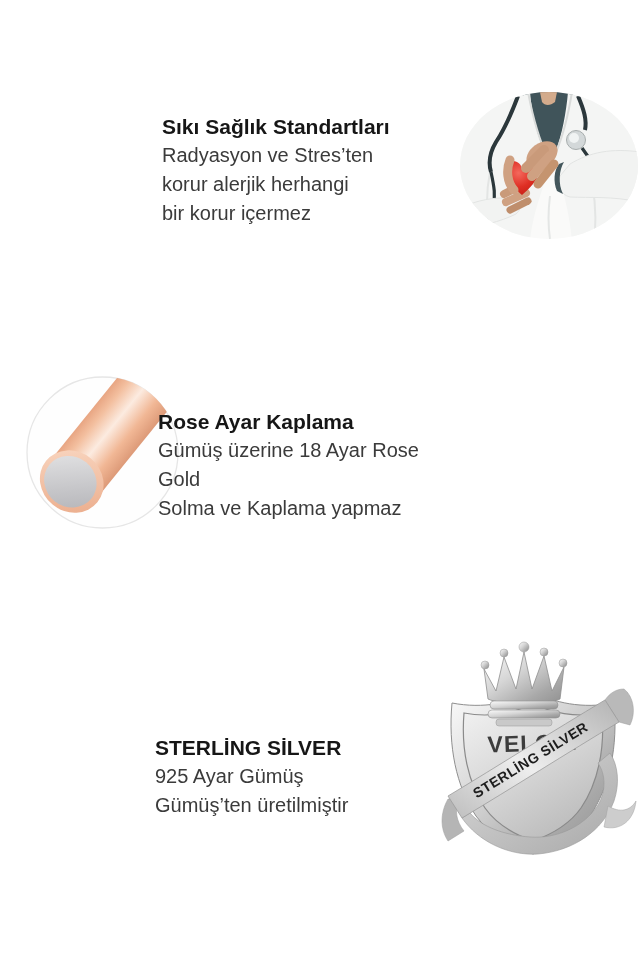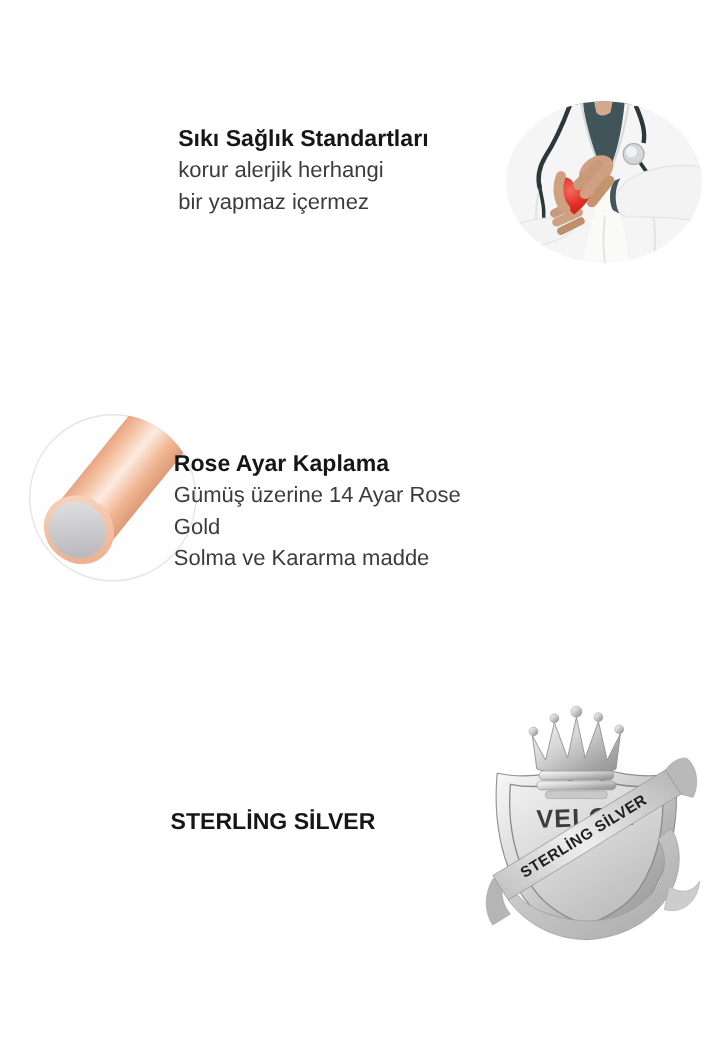--- a/index.html
+++ b/index.html
@@ -16,22 +16,23 @@
   #rosegold-text{left:158px;top:407px;width:308px;}
   #sterling-text{left:155px;top:733px;width:300px;}
   #silver-badge{left:438px;top:641px;width:200px;height:221px;}
   svg{display:block;width:100%;height:100%;}
 </style>
 </head>
 <body>
 
 <div id="health-text" class="feature-text">
   <div class="title">Sıkı Sağlık Standartları</div>
+  <div>Radyasyon ve Stres’ten</div>
   <div>korur alerjik herhangi</div>
-  <div>bir yapmaz içermez</div>
+  <div>bir korur içermez</div>
 </div>
 
 <div id="doctor-photo" class="photo">
   <svg viewBox="0 0 178 147">
     <defs>
       <clipPath id="docClip">
           <ellipse cx="89" cy="73.5" rx="89" ry="73.5"></ellipse>
         </clipPath>
       <radialGradient id="heartGrad" cx="40%" cy="35%" r="75%">
         <stop offset="0%" stop-color="#f4695d"></stop>
@@ -109,26 +110,28 @@
         <rect x="-30" y="-170" width="60" height="172" fill="url(#rodGrad)"></rect>
         <ellipse cx="0" cy="2" rx="33" ry="30" fill="url(#rimGrad)"></ellipse>
         <ellipse cx="-1" cy="3" rx="27" ry="25" fill="url(#faceGrad)"></ellipse>
       </g>
     </g>
   </svg>
 </div>
 
 <div id="rosegold-text" class="feature-text">
   <div class="title">Rose Ayar Kaplama</div>
-  <div>Gümüş üzerine 14 Ayar Rose Gold</div>
-  <div>Solma ve Kararma madde</div>
+  <div>Gümüş üzerine 18 Ayar Rose Gold</div>
+  <div>Solma ve Kaplama yapmaz</div>
 </div>
 
 <div id="sterling-text" class="feature-text">
   <div class="title">STERLİNG SİLVER</div>
+  <div>925 Ayar Gümüş</div>
+  <div>Gümüş’ten üretilmiştir</div>
 </div>
 
 <div id="silver-badge" class="photo">
   <svg viewBox="0 0 200 221">
     <defs>
       <linearGradient id="silverGrad" x1="0" y1="0" x2="1" y2="1">
         <stop offset="0%" stop-color="#fbfbfb"></stop>
           <stop offset="40%" stop-color="#d6d6d6"></stop>
         <stop offset="75%" stop-color="#a8a8a8"></stop>
           <stop offset="100%" stop-color="#8f8f8f"></stop>

